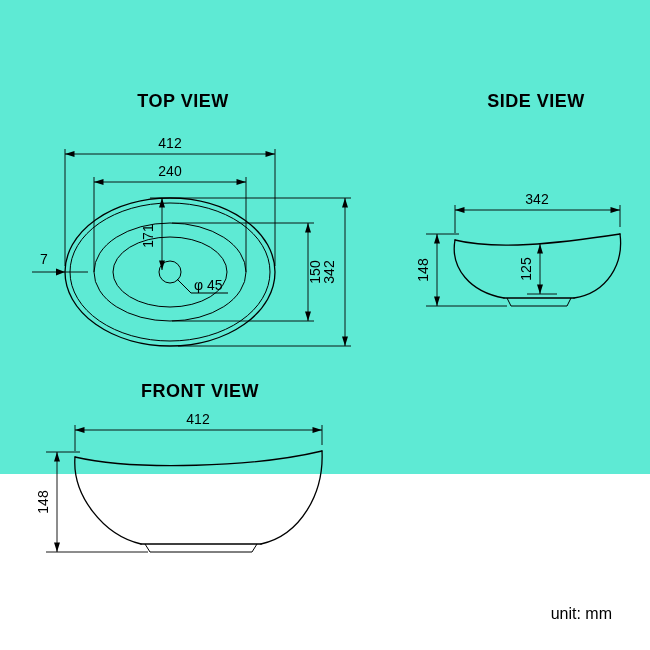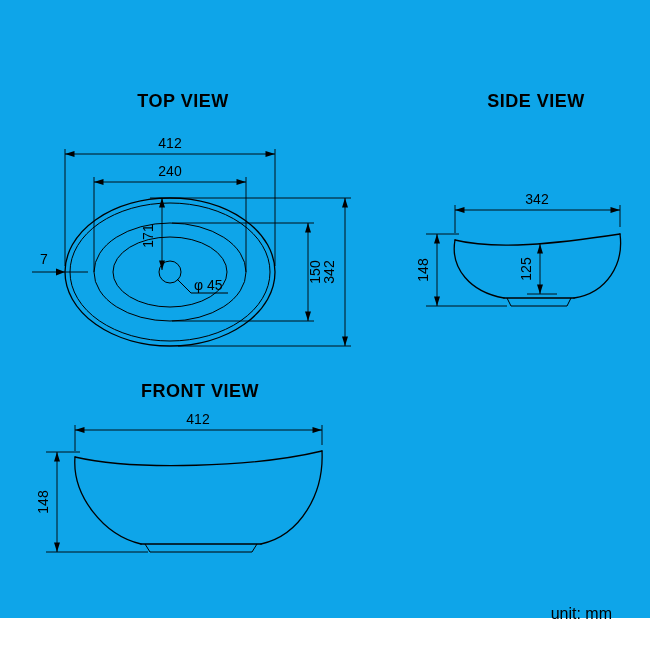--- a/index.html
+++ b/index.html
@@ -3,21 +3,21 @@
 <meta charset="utf-8">
 <style>
   html, body {
     margin: 0;
     padding: 0;
     width: 650px;
     height: 650px;
     background: #ffffff;
     font-family: "Liberation Sans", sans-serif;
   }
-  .canvas { width: 650px; height: 618px; background: #0ea5e9; }
+  .canvas { width: 650px; height: 474px; background: #5eead4; }
   svg { display: block; }
   text { font-family: "Liberation Sans", sans-serif; fill: #000; }
   .title { font-size: 18px; font-weight: bold; letter-spacing: 0.5px; }
   .dtxt { font-size: 14px; }
   .unit { font-size: 16px; }
   .outline { fill: none; stroke: #000; stroke-width: 1.3; stroke-linecap: round; }
   .thin    { fill: none; stroke: #000; stroke-width: 1; }
   .ext     { fill: none; stroke: #000; stroke-width: 0.9; }
   .dim     { fill: none; stroke: #000; stroke-width: 0.9; }
 </style>

